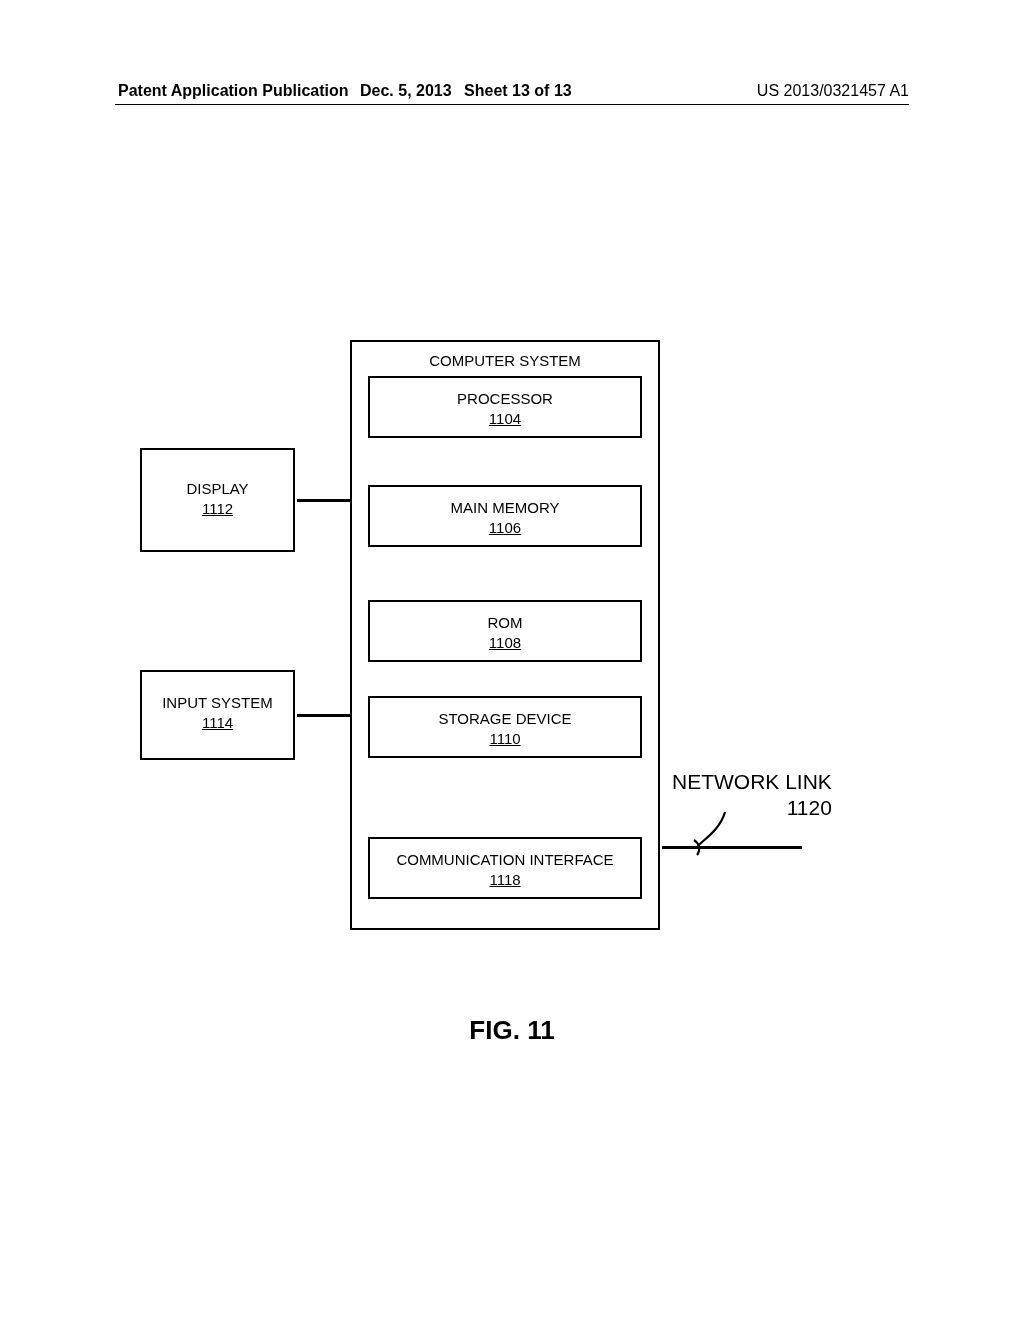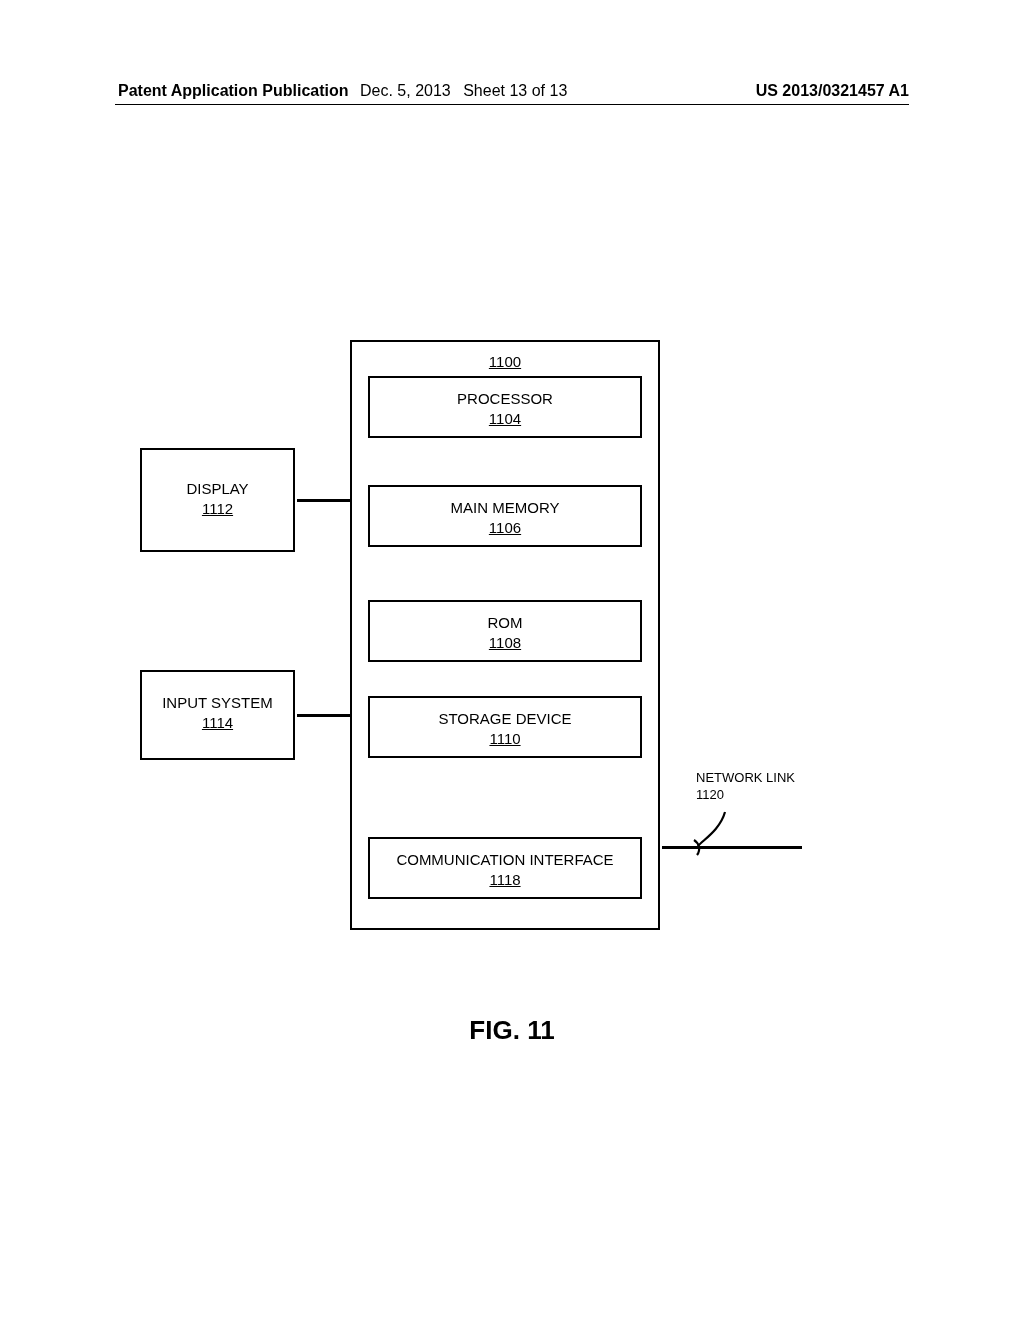--- a/index.html
+++ b/index.html
@@ -27,29 +27,29 @@
     left: 118px;
     top: 0;
     font-size: 16px;
     font-weight: bold;
   }
   .header-mid {
     position: absolute;
     left: 360px;
     top: 0;
     font-size: 16px;
-    font-weight: normal;
+    font-weight: bold;
   }
   .header-mid .date { margin-right: 8px; }
   .header-right {
     position: absolute;
     right: 115px;
     top: 0;
     font-size: 16px;
-    font-weight: bold;
+    font-weight: normal;
   }
   .header-rule {
     position: absolute;
     top: 104px;
     left: 115px;
     width: 794px;
     border-top: 1.5px solid #000;
   }
 
   .diagram {
@@ -117,24 +117,24 @@
   }
 
   
   .hline {
     position: absolute;
     height: 2.5px;
     background: #000;
   }
   .netlink-label {
     position: absolute;
-    left: 696px;
+    left: 672px;
     top: 430px;
-    text-align: left;
-    font-size: 13px;
+    text-align: right;
+    font-size: 21px;
   }
   .netlink-label .ref {
     display: block;
     margin-top: 2px;
   }
 
   
   .lead-svg {
     position: absolute;
     left: 695px;
@@ -171,20 +171,21 @@
       <span>Sheet 13 of 13</span>
     </div>
     <div class="header-right">US 2013/0321457 A1</div>
   </div>
   <div class="header-rule"></div>
 
   <div class="diagram">
 
     <div class="box cs-box">
       <div class="cs-title-wrap">
+        <div class="lbl">COMPUTER SYSTEM</div>
         <span class="refnum">1100</span>
       </div>
     </div>
 
     <div class="box inner-box proc-box">
       <div class="lbl">PROCESSOR</div>
       <span class="refnum">1104</span>
     </div>
 
     <div class="box inner-box mem-box">

